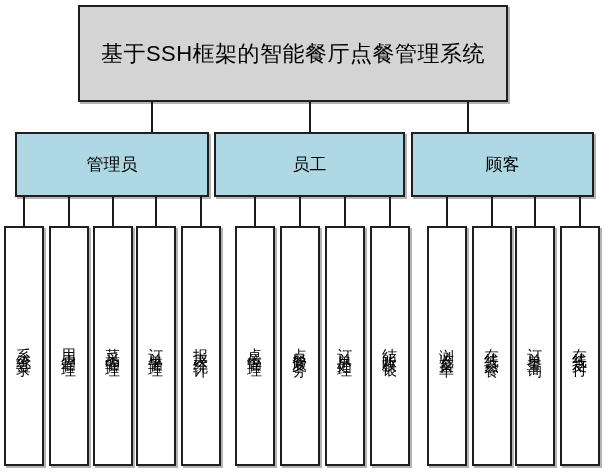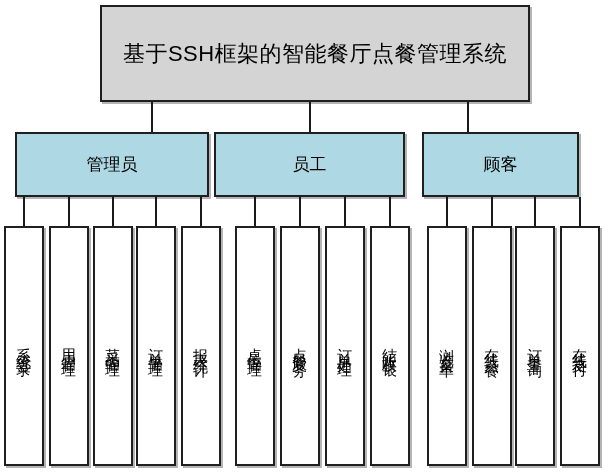--- a/index.html
+++ b/index.html
@@ -20,37 +20,37 @@
     box-sizing: border-box;
     border: 2px solid #1f1f1f;
     display: flex;
     align-items: center;
     justify-content: center;
     text-align: center;
     color: #000000;
     box-shadow: 2px 2px 0 #b4b4b4;
   }
   .root-node {
-    left: 100px; top: 5px;
+    left: 78px; top: 5px;
     width: 430px; height: 97px;
     background: #d4d4d4;
     font-size: 22px;
     letter-spacing: 0.5px;
     white-space: nowrap;
   }
   .group-node {
     top: 132px;
     height: 65px;
     background: #aed9e4;
     font-size: 17px;
     font-family: Liberation Serif, serif;
   }
   .group-0 { left: 15px;  width: 194px; }
   .group-1 { left: 214px; width: 191px; }
-  .group-2 { left: 422px; width: 157px; }
+  .group-2 { left: 411px; width: 183px; }
   .leaf-node {
     top: 226px;
     width: 40px; height: 240px;
     background: #ffffff;
     font-size: 15px;
   }
   .leaf-label {
     writing-mode: vertical-rl;
     text-orientation: upright;
     letter-spacing: 5px;

